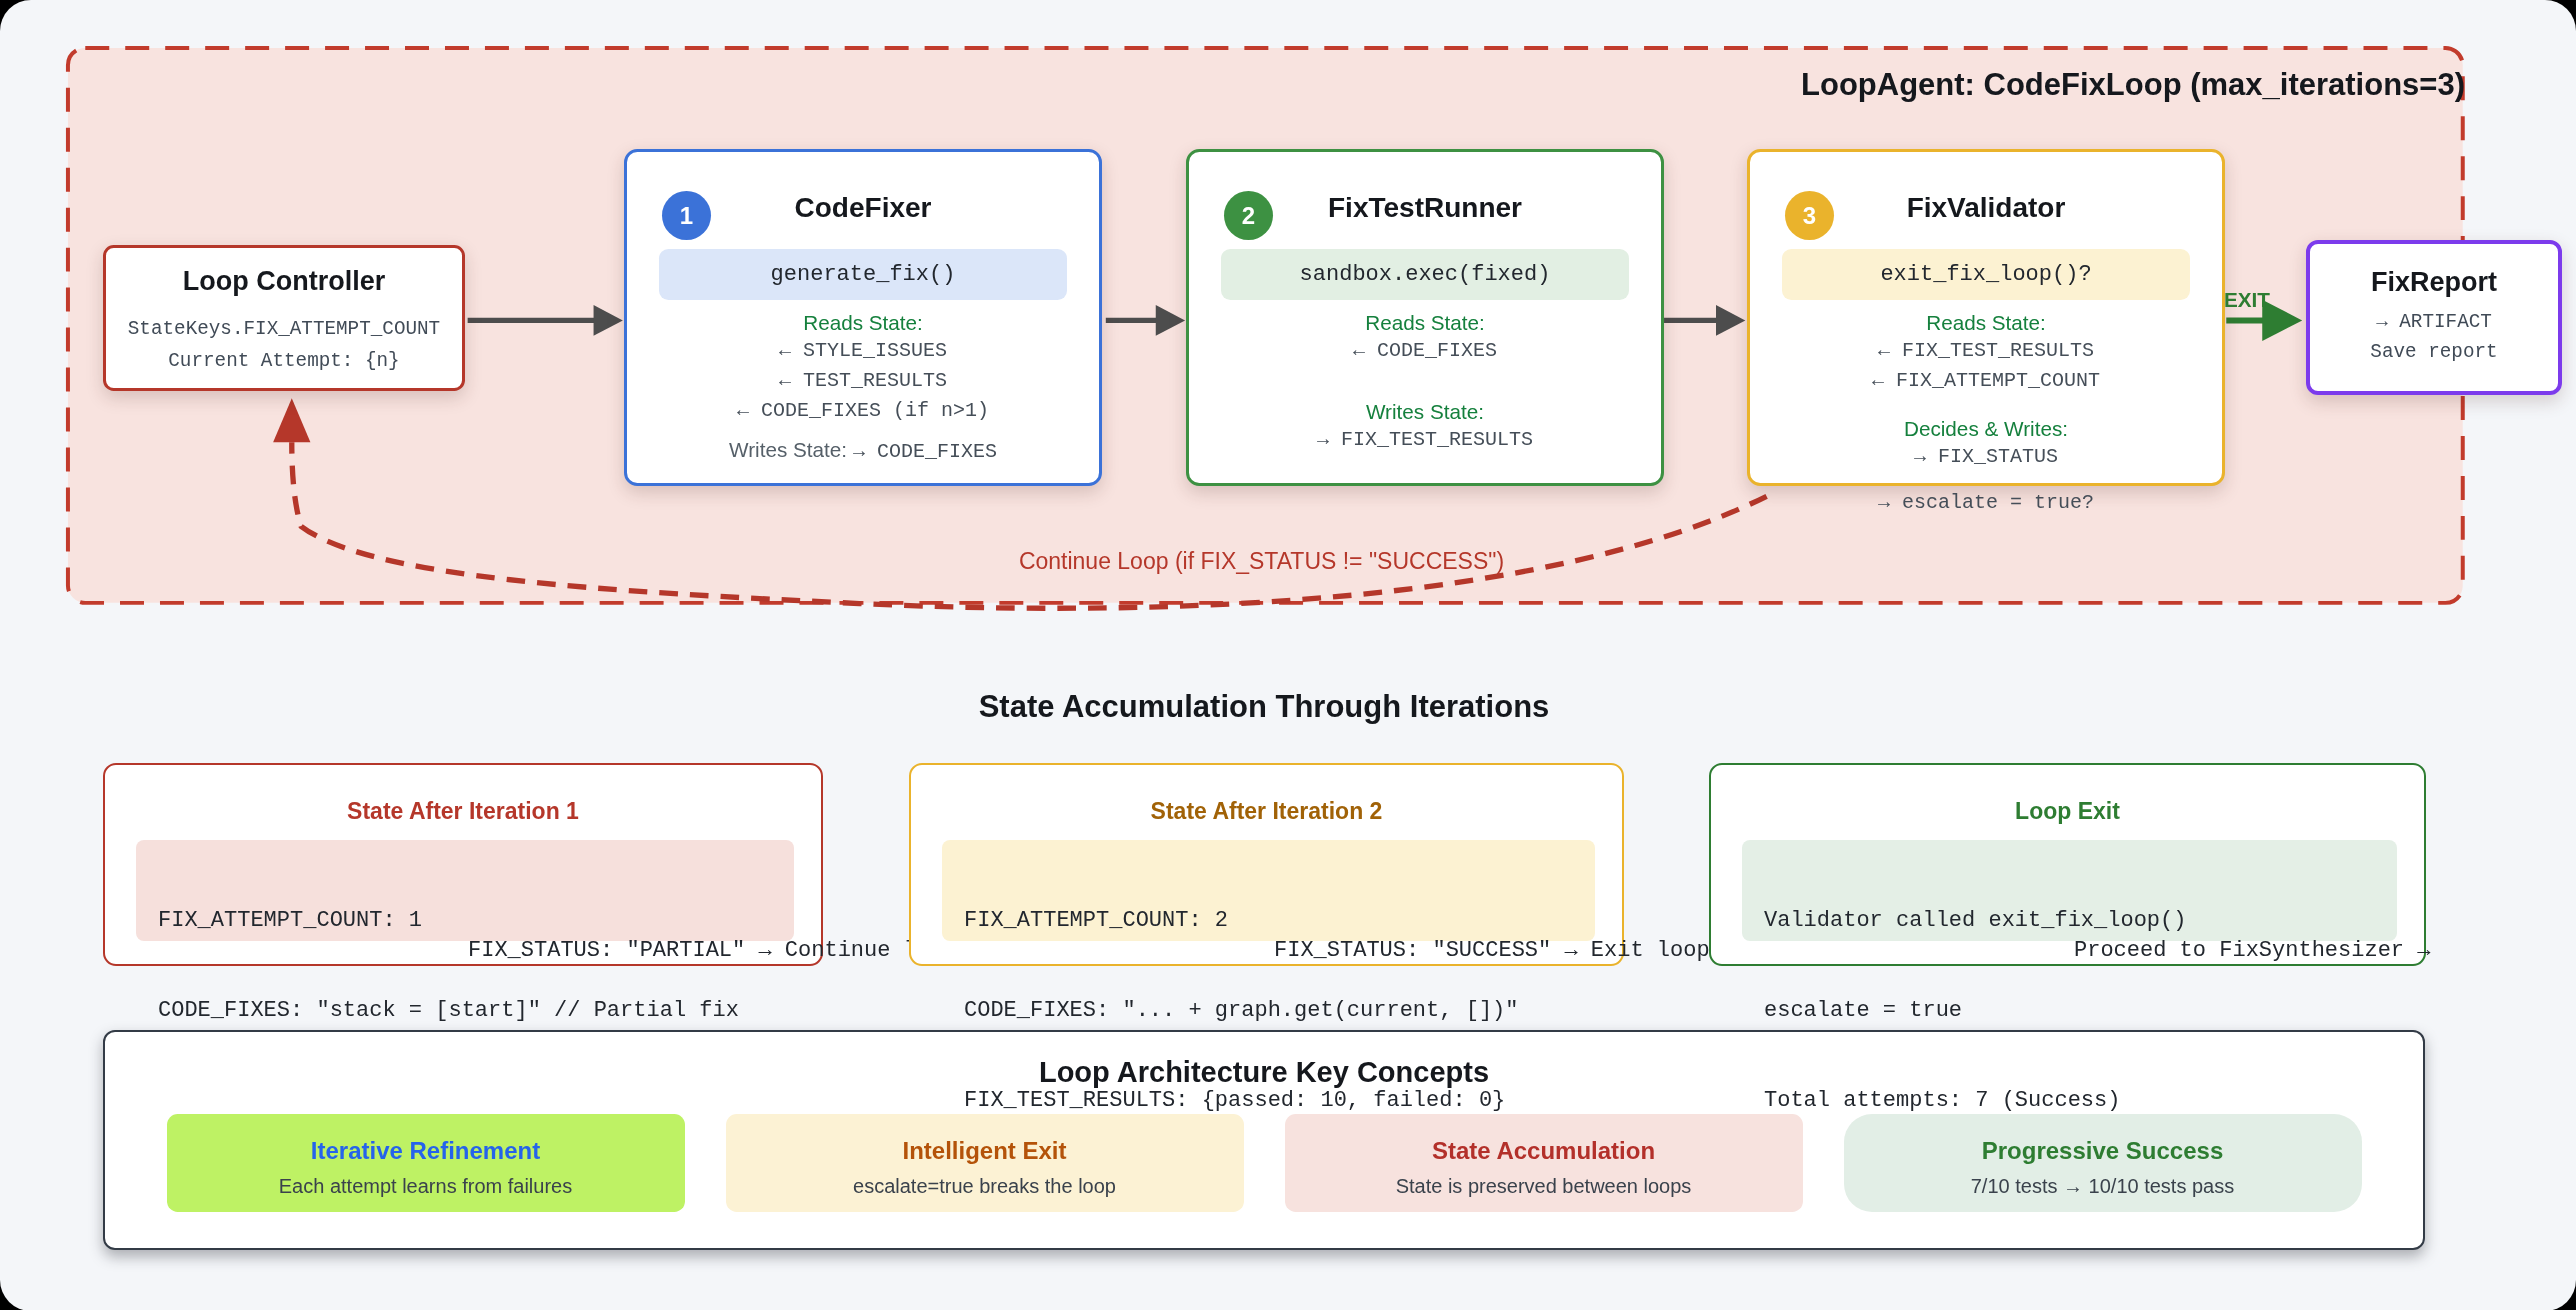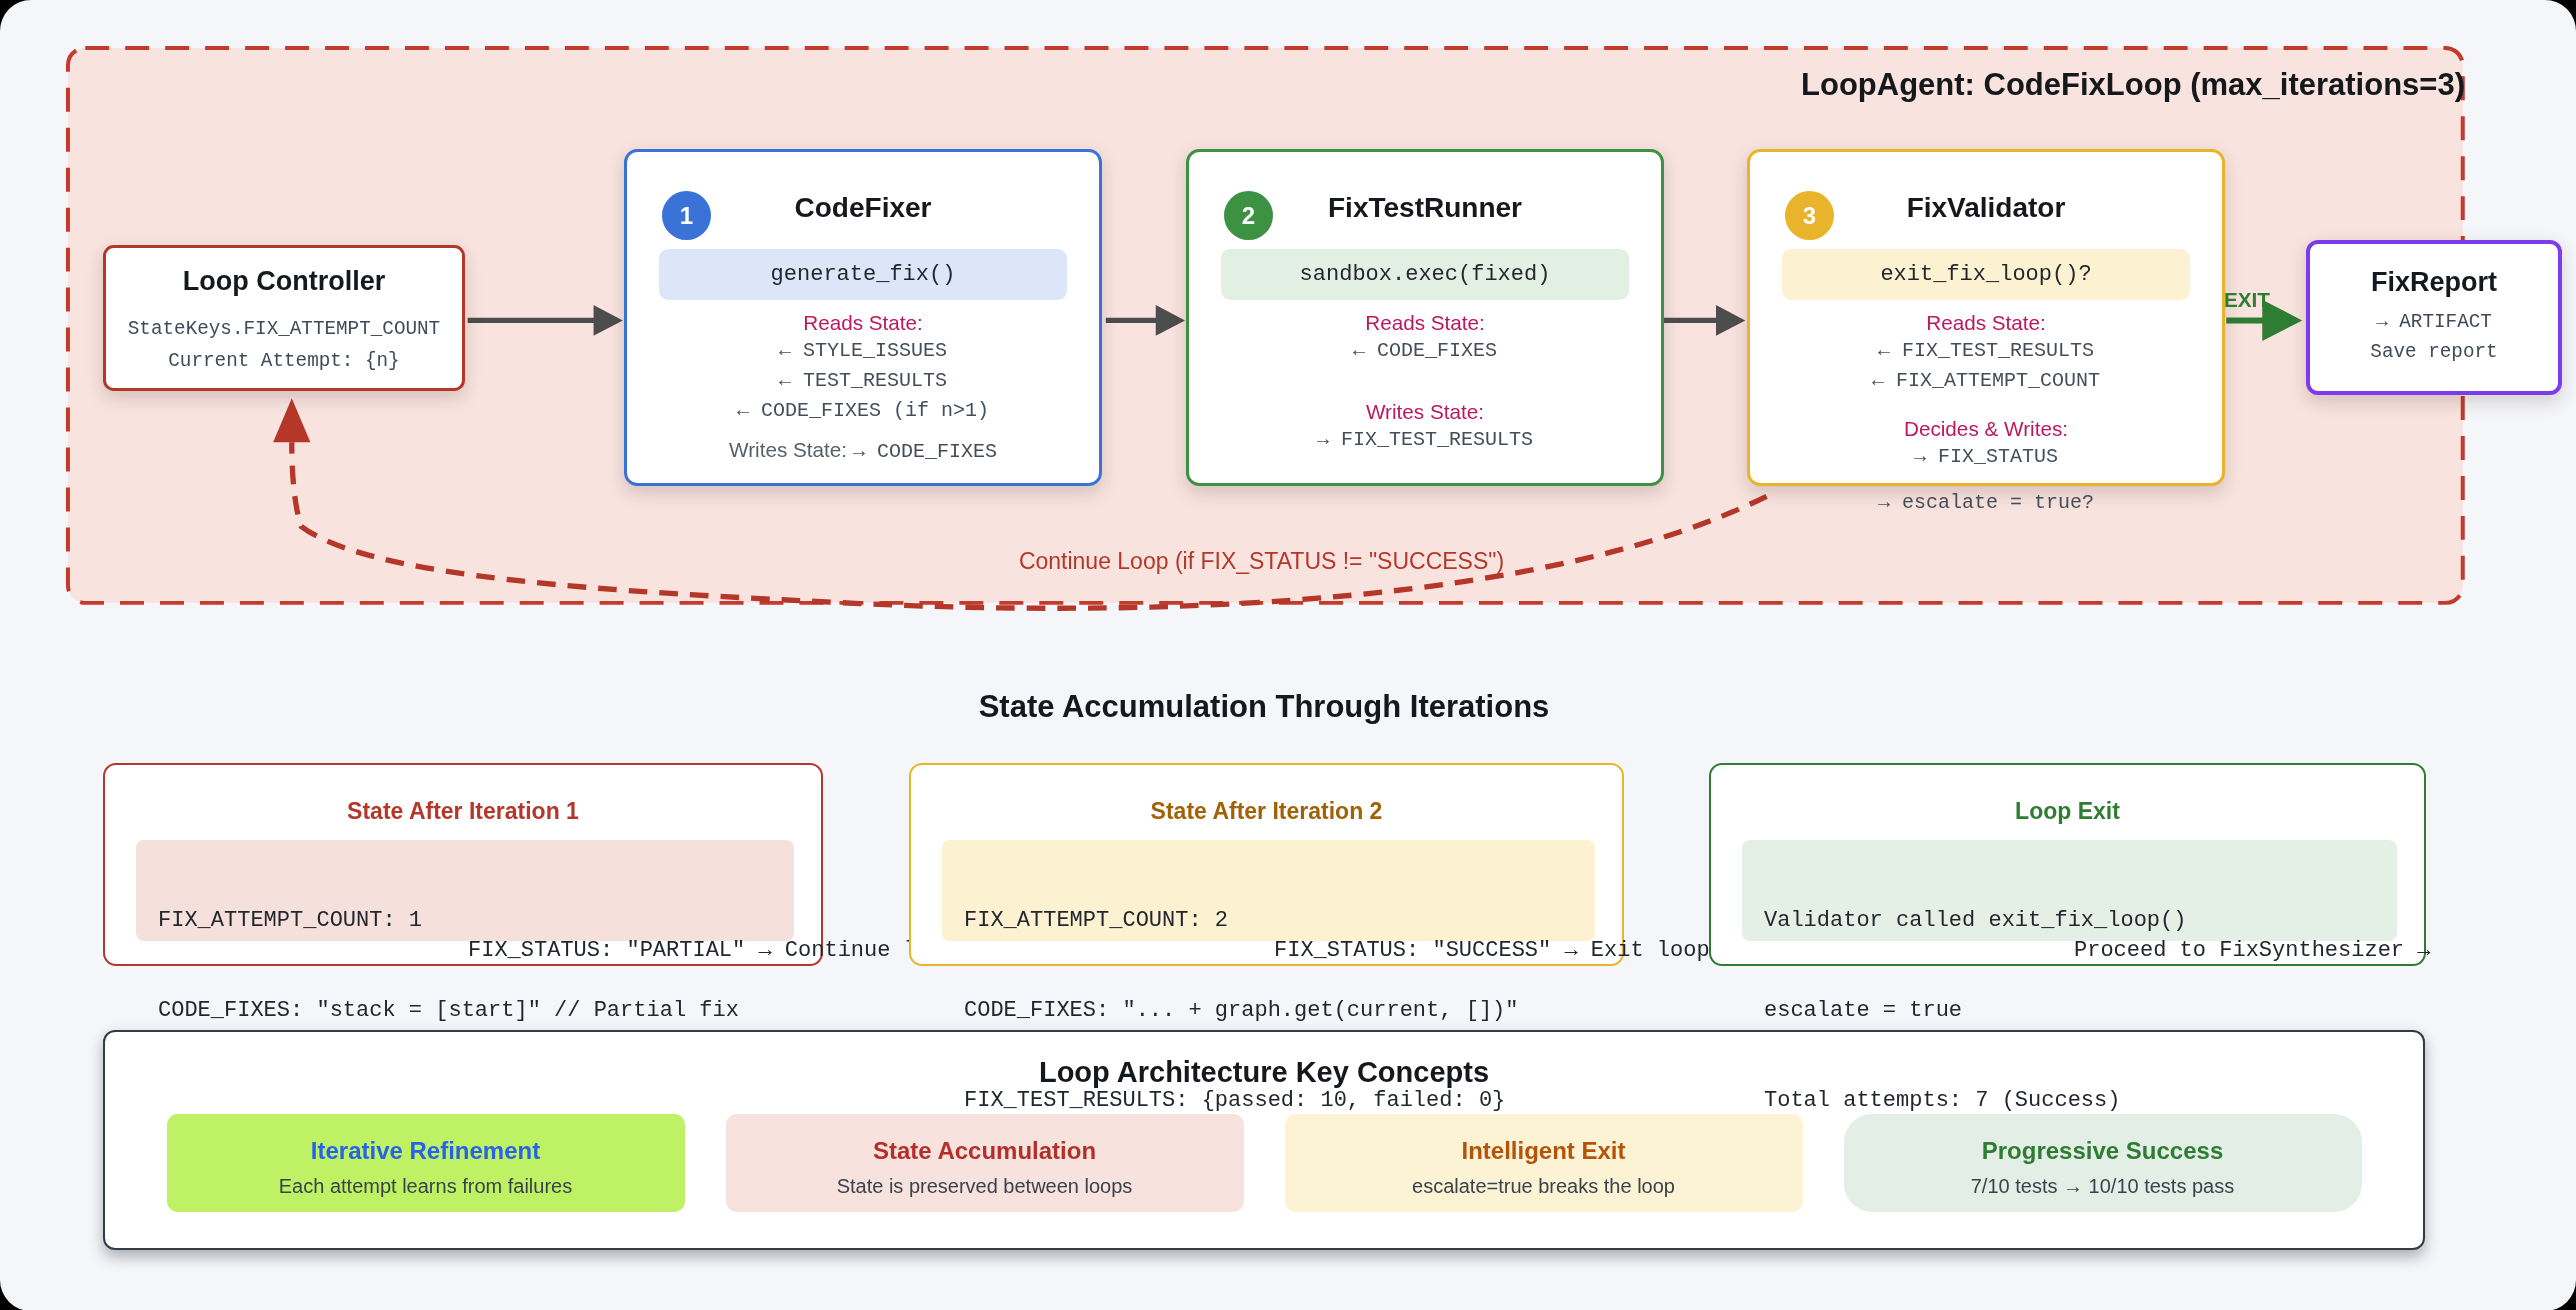--- a/index.html
+++ b/index.html
@@ -44,21 +44,21 @@
   .n-blue .badge{background:var(--blue,#3b72d8);}
   .n-green .badge{background:var(--green,#3d9142);}
   .n-amber .badge{background:var(--amber,#eab32c);}
   .node-title{margin-top:37px;line-height:37px;font-size:28px;font-weight:bold;}
   .chip{margin:22.6px 32px 0;height:51px;border-radius:9.3px;
     font-family:"Liberation Mono",monospace;font-size:22px;color:#22272e;
     display:flex;align-items:center;justify-content:center;}
   .n-blue .chip{background:var(--blue-bg,#dbe6f9);}
   .n-green .chip{background:var(--green-bg,#e2efe3);}
   .n-amber .chip{background:var(--amber-bg,#fcf2d2);}
-  .nlabel{margin-top:9.3px;font-size:20.7px;line-height:27px;color:#be185d;}
+  .nlabel{margin-top:9.3px;font-size:20.7px;line-height:27px;color:#15803d;}
   .nlabel.gap{margin-top:32px;}
   .nlabel.gap2{margin-top:18.7px;}
   .nitem{font-family:"Liberation Mono",monospace;font-size:20px;line-height:30px;color:#454e58;}
   .nitem.overhang{margin-top:16px;}
   .node-footer{margin-top:9.3px;font-size:20.7px;line-height:30px;color:#566069;}
   .node-footer .mono{font-size:20px;color:#454e58;}
 
   .report-card{left:2306px;top:240px;width:256px;height:155px;
     border:4px solid var(--purple,#7c3bec);border-radius:12px;text-align:center;}
   .report-title{margin-top:22.6px;font-size:27px;line-height:31px;font-weight:bold;}
@@ -208,28 +208,28 @@
     <div class="state-overflow">Proceed to FixSynthesizer →</div>
   </div>
 
   <div class="key-card">
     <div class="key-title">Loop Architecture Key Concepts</div>
     <div class="chips">
       <div class="kchip kc-blue">
         <div class="kchip-title">Iterative Refinement</div>
         <div class="kchip-desc">Each attempt learns from failures</div>
       </div>
+      <div class="kchip kc-orange">
+        <div class="kchip-title">Intelligent Exit</div>
+        <div class="kchip-desc">escalate=true breaks the loop</div>
+      </div>
       <div class="kchip kc-red">
         <div class="kchip-title">State Accumulation</div>
         <div class="kchip-desc">State is preserved between loops</div>
       </div>
-      <div class="kchip kc-orange">
-        <div class="kchip-title">Intelligent Exit</div>
-        <div class="kchip-desc">escalate=true breaks the loop</div>
-      </div>
       <div class="kchip kc-green">
         <div class="kchip-title">Progressive Success</div>
         <div class="kchip-desc">7/10 tests → 10/10 tests pass</div>
       </div>
     </div>
   </div>
 
 </div>
 
 

